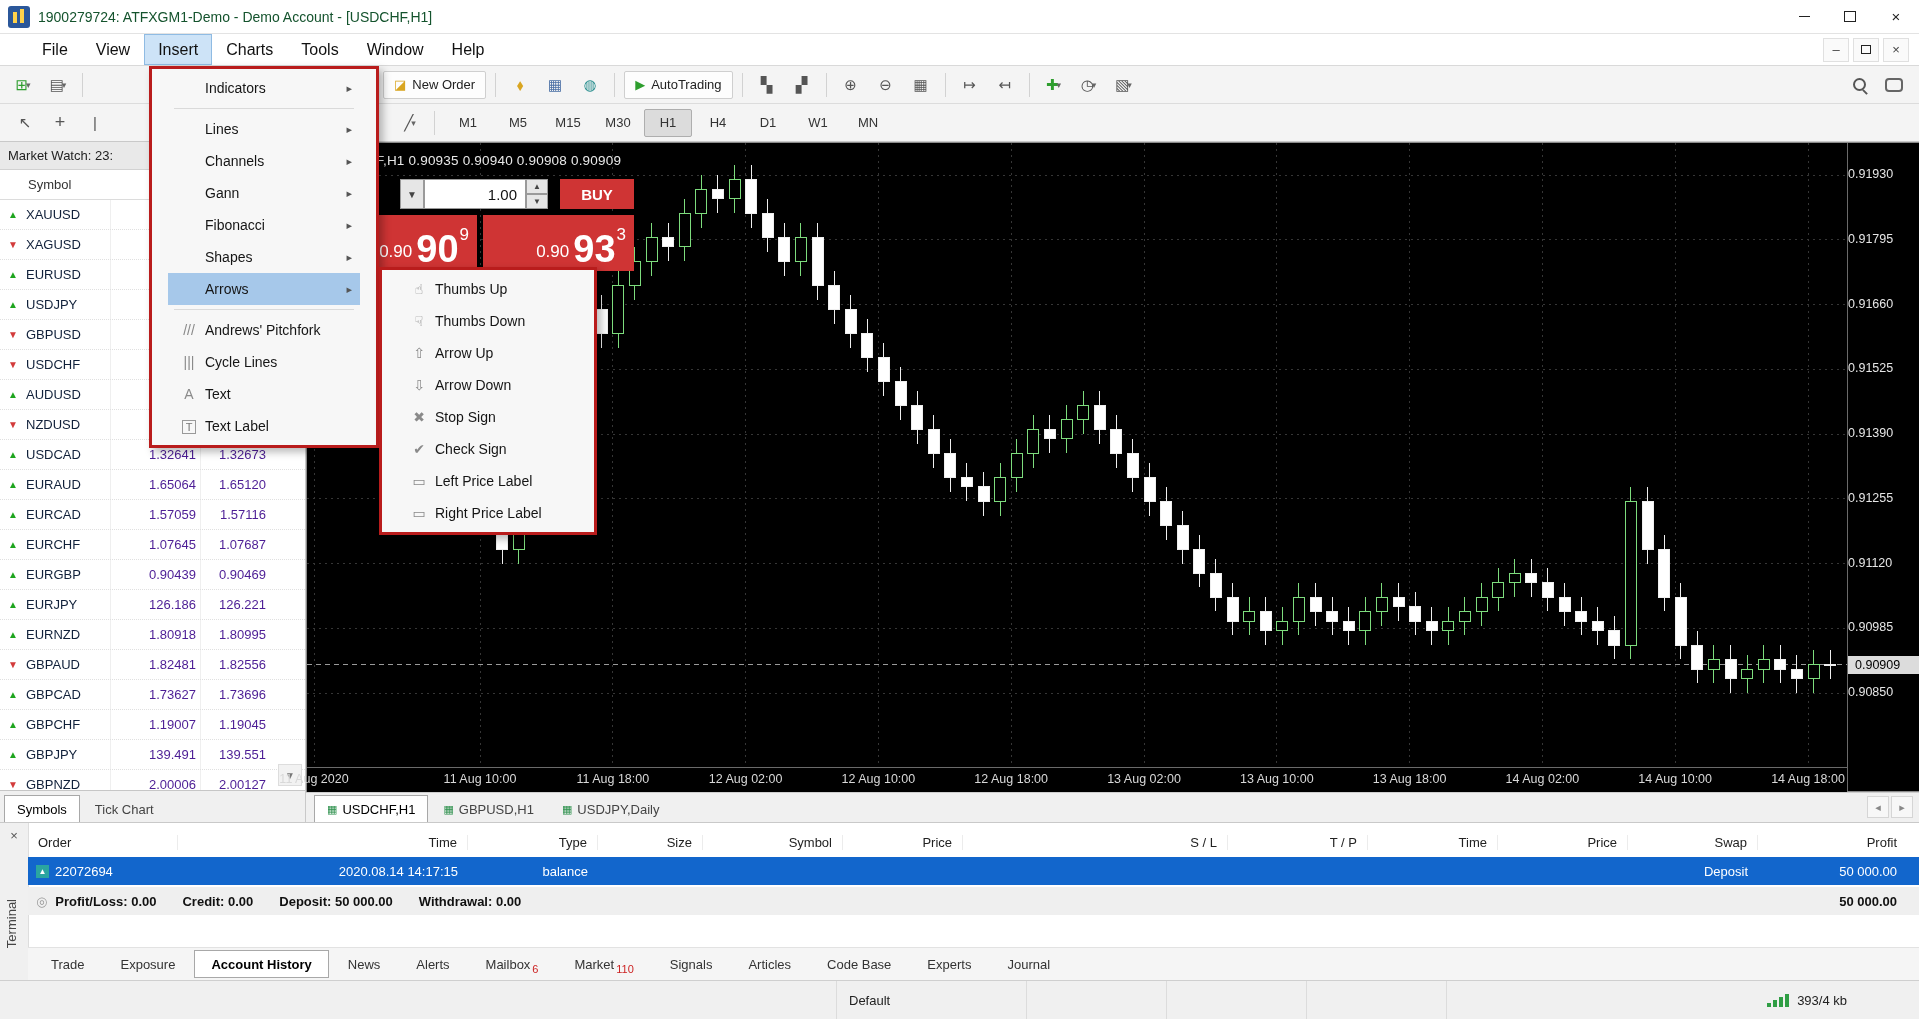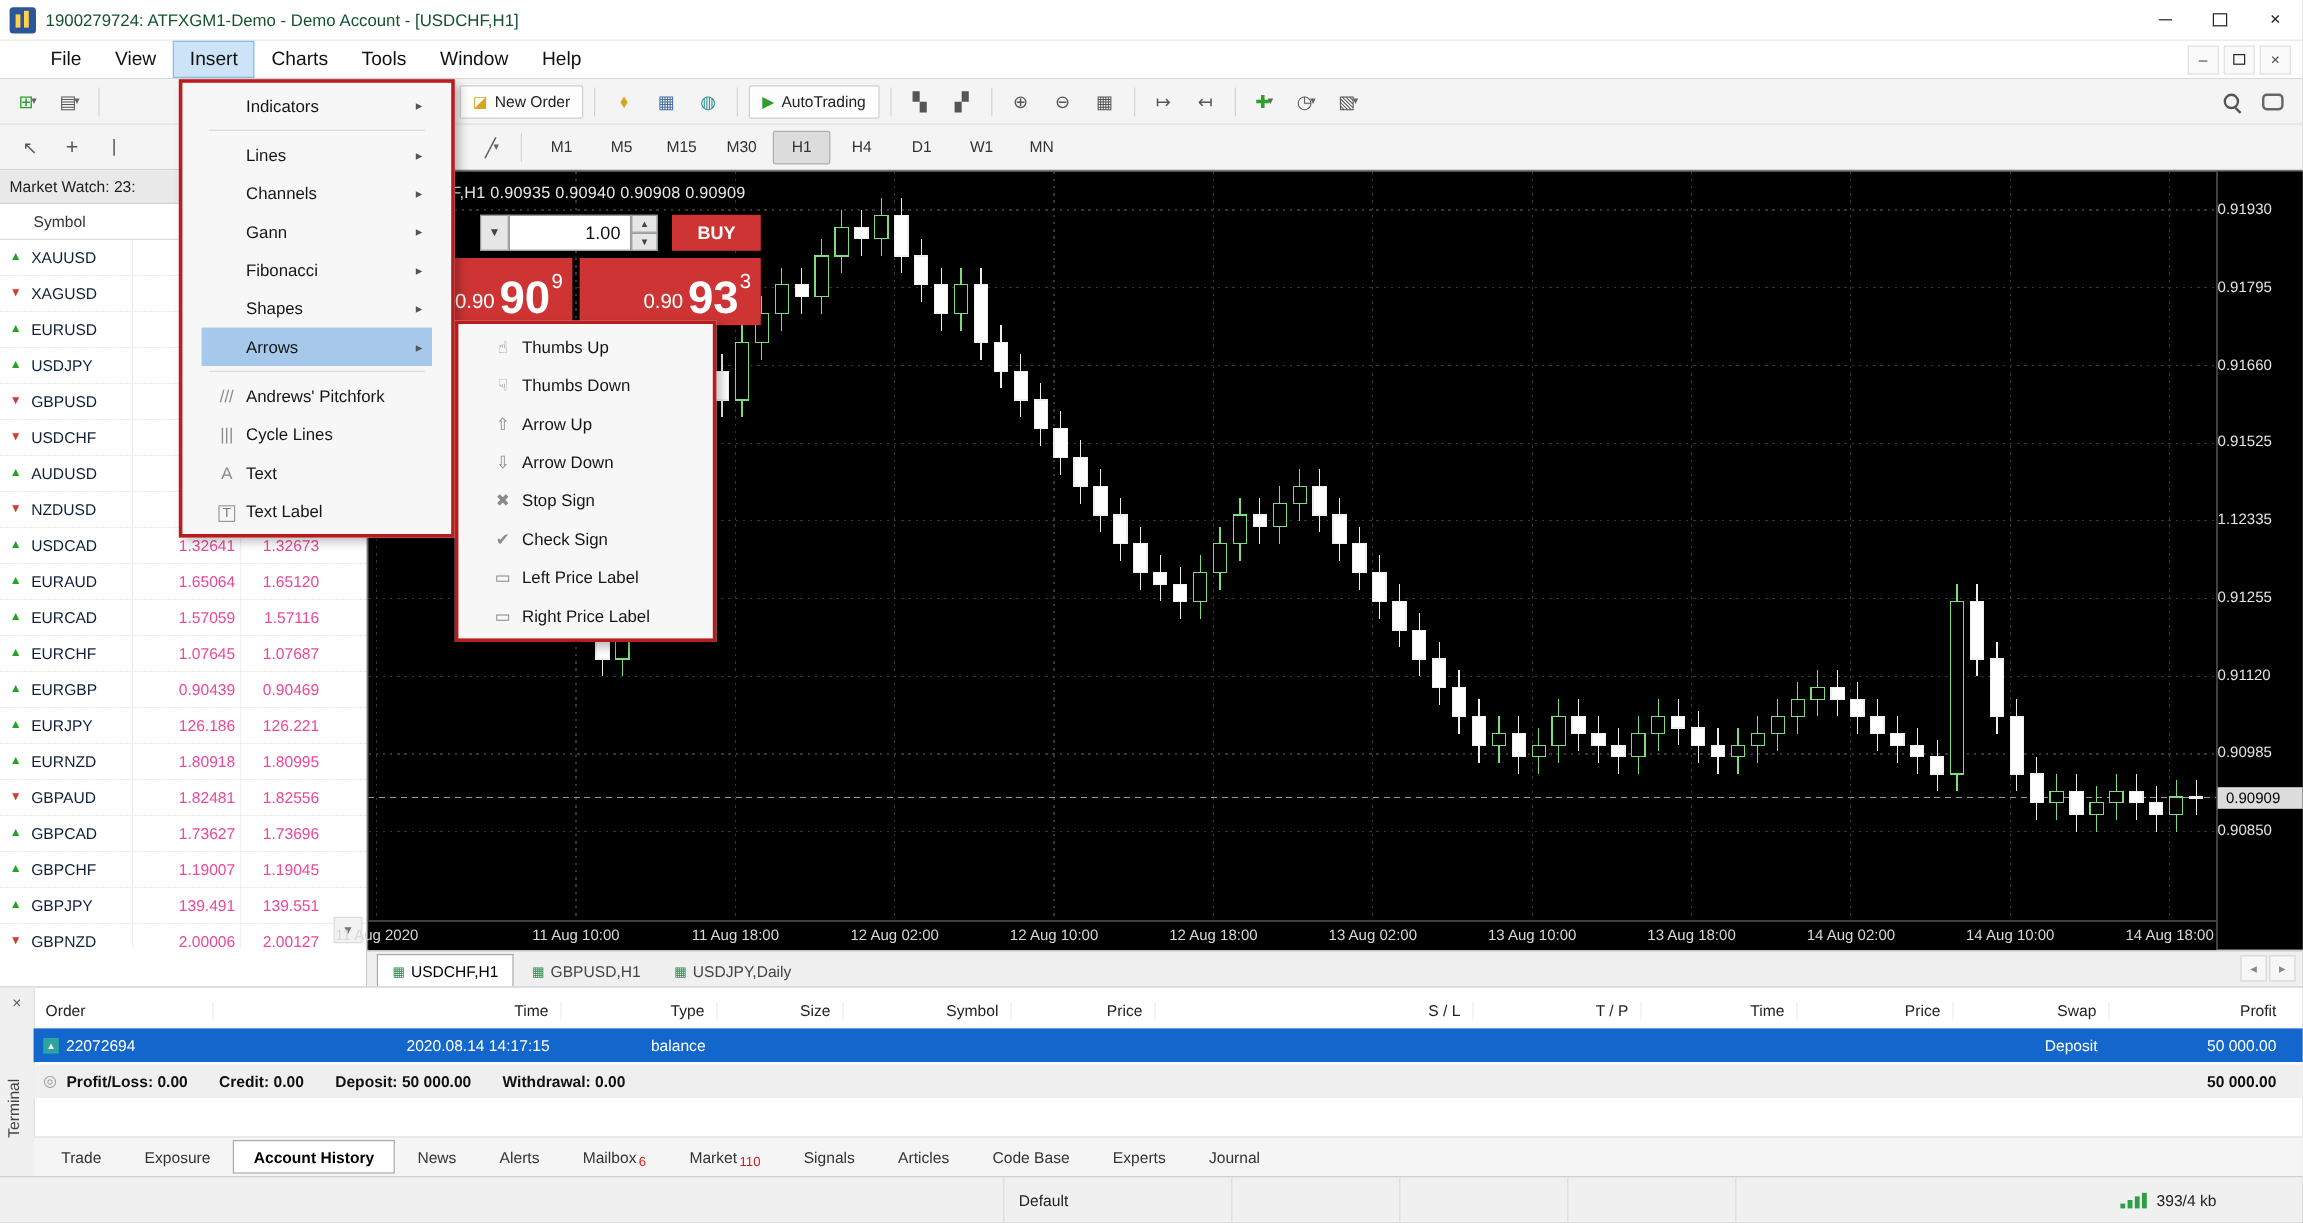--- a/index.html
+++ b/index.html
@@ -52,21 +52,21 @@
   .mw-header{position:absolute;left:0;top:0;width:100%;height:28px;background:#e9e9e9;border-bottom:1px solid #d2d2d2;
              display:flex;align-items:center;padding-left:8px;box-sizing:border-box;font-size:13px;color:#222;}
   .mw-colhead{position:absolute;left:0;top:28px;width:100%;height:30px;border-bottom:1px solid #dcdcdc;
               display:flex;align-items:center;padding-left:28px;box-sizing:border-box;color:#333;}
   .mw-rows{position:absolute;left:0;top:58px;width:100%;height:590px;overflow:hidden;}
   .mw-row{display:grid;grid-template-columns:26px 84px 90px 70px 36px;height:30px;align-items:center;
           border-bottom:1px dotted #e0e0e0;box-sizing:border-box;}
   .mw-ic{text-align:center;font-size:10px;}
   .mw-ic.up{color:#1fa51f;} .mw-ic.down{color:#d23b3b;}
   .mw-sym{font-size:13px;color:#10203a;}
-  .mw-bid,.mw-ask{text-align:right;font-size:13px;color:#ec4899;border-left:1px solid #efefef;padding-right:4px;height:100%;display:flex;align-items:center;justify-content:flex-end;box-sizing:border-box;}
+  .mw-bid,.mw-ask{text-align:right;font-size:13px;color:#4c1d95;border-left:1px solid #efefef;padding-right:4px;height:100%;display:flex;align-items:center;justify-content:flex-end;box-sizing:border-box;}
   .mw-scrolldown{position:absolute;right:3px;bottom:36px;width:22px;height:20px;display:flex;align-items:center;justify-content:center;color:#777;font-size:10px;background:#f2f2f2;border:1px solid #ddd;}
   .tabstrip{position:absolute;left:0;bottom:0;width:100%;height:32px;background:#f0f0f0;border-top:1px solid #c6c6c6;
             display:flex;align-items:flex-end;padding-left:4px;box-sizing:border-box;gap:2px;}
   .tab{height:26px;display:inline-flex;align-items:center;gap:5px;padding:0 12px;font-size:13px;color:#444;
        border:1px solid transparent;border-bottom:none;}
   .tab.active{background:#ffffff;border-color:#a8a8a8;color:#000;}
   .tab-ic{color:#2a8f4a;font-size:11px;}
   .tab-scroll{margin-left:auto;display:flex;gap:2px;padding:0 6px 4px 0;}
   .tab-scroll span{width:20px;height:20px;display:flex;align-items:center;justify-content:center;color:#888;font-size:11px;border:1px solid #d5d5d5;background:#f7f7f7;}
 
@@ -440,20 +440,24 @@
       </div>
       <div class="mw-row">
         <span class="mw-ic down">▼</span>
         <span class="mw-sym">GBPNZD</span>
         <span class="mw-bid">2.00006</span>
         <span class="mw-ask">2.00127</span>
         <span></span>
       </div>
     </div>
   <span class="mw-scrolldown">▼</span>
+  <div class="tabstrip" id="mw-tabs">
+      <span class="tab active">Symbols</span>
+      <span class="tab">Tick Chart</span>
+    </div>
 </div>
 
 <div class="abs chart-region">
   <div class="chart-canvas">
     <div class="plot">
       <svg id="chart-svg" width="1540" height="624" shape-rendering="crispEdges">
           <line x1="0" y1="32" x2="1540" y2="32" stroke="#363636" stroke-dasharray="2 4"></line>
           <line x1="0" y1="96.75" x2="1540" y2="96.75" stroke="#363636" stroke-dasharray="2 4"></line>
           <line x1="0" y1="161.5" x2="1540" y2="161.5" stroke="#363636" stroke-dasharray="2 4"></line>
           <line x1="0" y1="226.25" x2="1540" y2="226.25" stroke="#363636" stroke-dasharray="2 4"></line>
@@ -693,21 +697,21 @@
         <span style="left: 1235.4px;">14 Aug 02:00</span>
         <span style="left: 1368.2px;">14 Aug 10:00</span>
         <span style="left: 1501px;">14 Aug 18:00</span>
       </div>
     <div class="price-scale" id="price-scale">
       <div class="price-chip" id="price-chip" style="top: 512.702px;">0.90909</div>
     <div class="pl" style="top: 24px;">0.91930</div>
         <div class="pl" style="top: 88.75px;">0.91795</div>
         <div class="pl" style="top: 153.5px;">0.91660</div>
         <div class="pl" style="top: 218.25px;">0.91525</div>
-        <div class="pl" style="top: 283px;">1.12335</div>
+        <div class="pl" style="top: 283px;">0.91390</div>
         <div class="pl" style="top: 347.75px;">0.91255</div>
         <div class="pl" style="top: 412.5px;">0.91120</div>
         <div class="pl" style="top: 477.25px;">0.90985</div>
         <div class="pl" style="top: 542px;">0.90850</div>
       </div>
   </div>
   <div class="chart-tabstrip" id="chart-tabs">
       <span class="tab active">
         <span class="tab-ic">▦</span>
         <span>USDCHF,H1</span>

